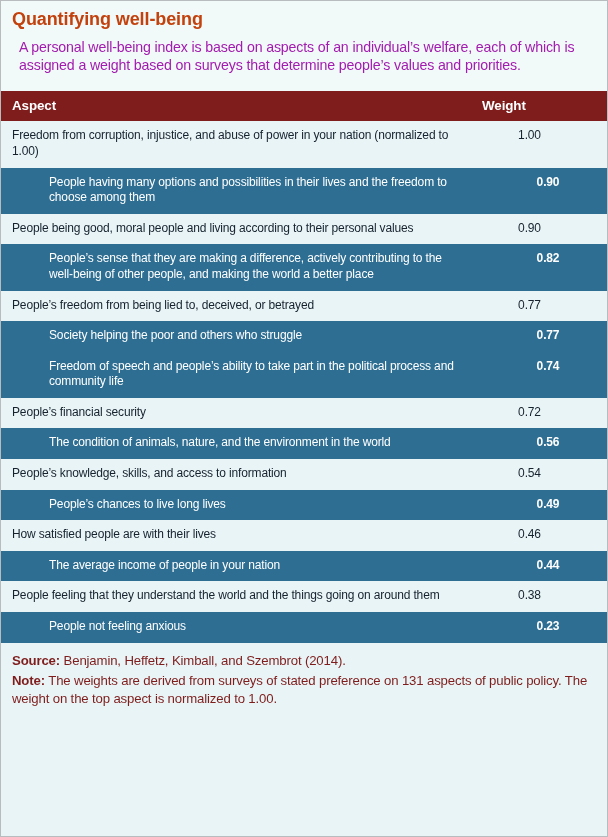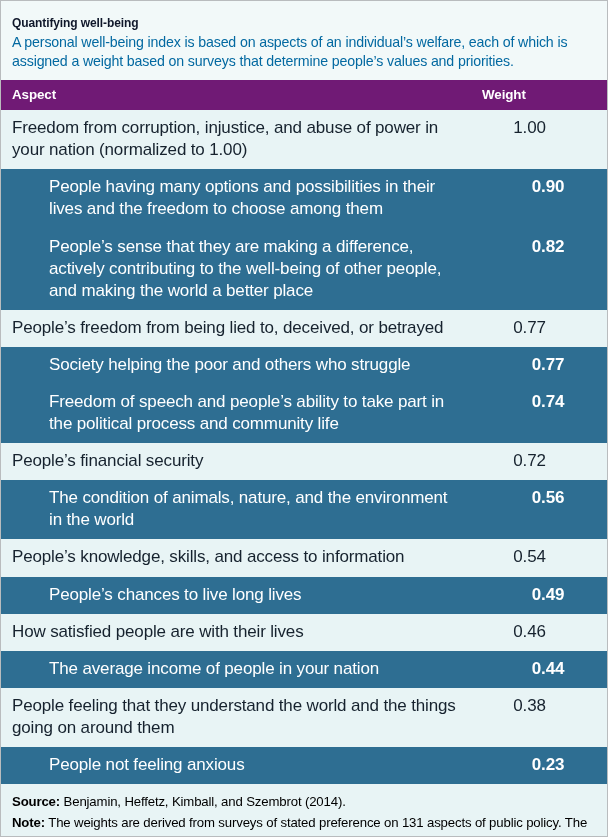--- a/index.html
+++ b/index.html
@@ -23,59 +23,59 @@
     display: flex;
     flex-direction: column;
   }
 
   
   .caption-block {
     background: #f2f9f9;
     padding: 8px 11px 9px 11px;
   }
   .fig-title {
-    font-size: 12px;
+    font-size: 18px;
     font-weight: bold;
-    color: #0f172a;
+    color: #c2410c;
     letter-spacing: -0.1px;
     line-height: 1.2;
-    margin: 7px 0 3px 0;
+    margin: 0 0 3px 0;
   }
   .fig-desc {
     font-size: 14.2px;
-    color: #0369a1;
+    color: #a21caf;
     line-height: 1.33;
-    margin: 0;
+    margin: 7px;
     letter-spacing: -0.15px;
   }
 
   
   .wb-table {
     width: 100%;
     border-collapse: collapse;
     table-layout: fixed;
   }
   .wb-table col.c-aspect { width: 470px; }
   .wb-table col.c-weight { width: 136px; }
 
   .wb-table thead th {
-    background: #701a75;
+    background: #7f1d1d;
     color: #ffffff;
     font-size: 13.4px;
     font-weight: bold;
     text-align: left;
     padding: 7px 11px 8px 11px;
     letter-spacing: -0.1px;
   }
   .wb-table thead th.th-weight {
     padding-right: 30px;
   }
 
   .wb-table tbody tr td {
-    font-size: 17px;
+    font-size: 12px;
     line-height: 1.30;
     padding: 7px 11px 8px 11px;
     vertical-align: top;
     letter-spacing: -0.15px;
   }
   .wb-table tbody tr.row-light td {
     background: #e8f4f5;
     color: #16222e;
   }
   .wb-table tbody tr.row-dark td {
@@ -91,21 +91,21 @@
   .wb-table tbody tr.row-dark td.td-weight { font-weight: bold; }
 
   
   .notes-block {
     background: #e8f4f5;
     padding: 9px 11px 12px 11px;
     flex: 1 1 auto;
   }
   .note-line {
     font-size: 13.2px;
-    color: #000000;
+    color: #7f1d1d;
     line-height: 1.35;
     margin: 0 0 3px 0;
     letter-spacing: -0.15px;
   }
   .note-line:last-child { margin-bottom: 0; }
   .note-label { font-weight: bold; }
 </style>
 </head>
 <body>
 
@@ -129,20 +129,24 @@
     </thead>
     <tbody id="table-body">
         <tr class="row-light">
           <td class="td-aspect">Freedom from corruption, injustice, and abuse of power in your nation (normalized to 1.00)</td>
           <td class="td-weight">1.00</td>
         </tr>
         <tr class="row-dark">
           <td class="td-aspect">People having many options and possibilities in their lives and the freedom to choose among them</td>
           <td class="td-weight">0.90</td>
         </tr>
+        <tr class="row-light">
+          <td class="td-aspect">People being good, moral people and living according to their personal values</td>
+          <td class="td-weight">0.90</td>
+        </tr>
         <tr class="row-dark">
           <td class="td-aspect">People’s sense that they are making a difference, actively contributing to the well-being of other people, and making the world a better place</td>
           <td class="td-weight">0.82</td>
         </tr>
         <tr class="row-light">
           <td class="td-aspect">People’s freedom from being lied to, deceived, or betrayed</td>
           <td class="td-weight">0.77</td>
         </tr>
         <tr class="row-dark">
           <td class="td-aspect">Society helping the poor and others who struggle</td>

